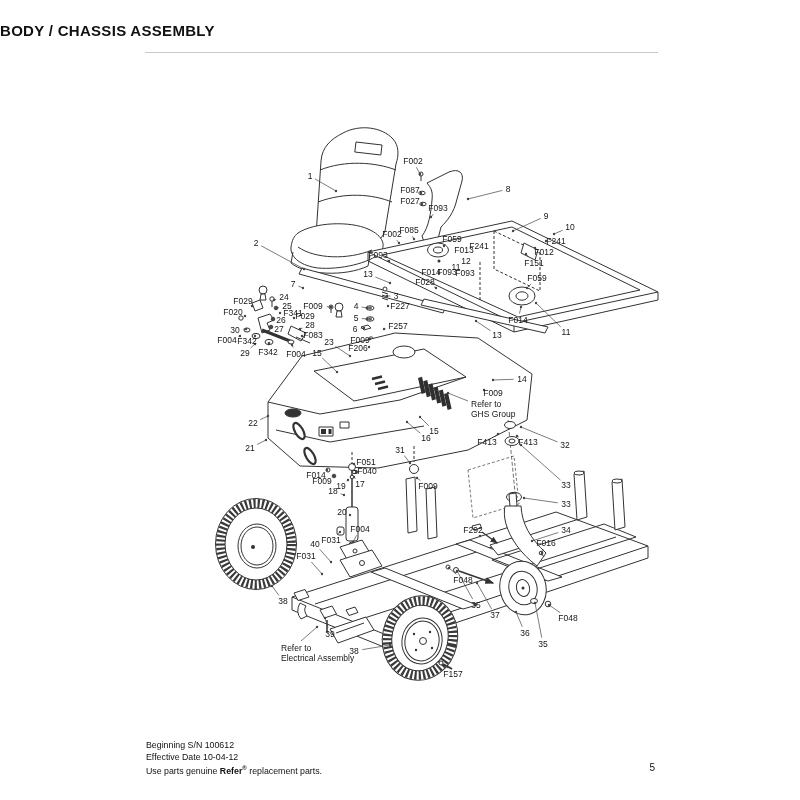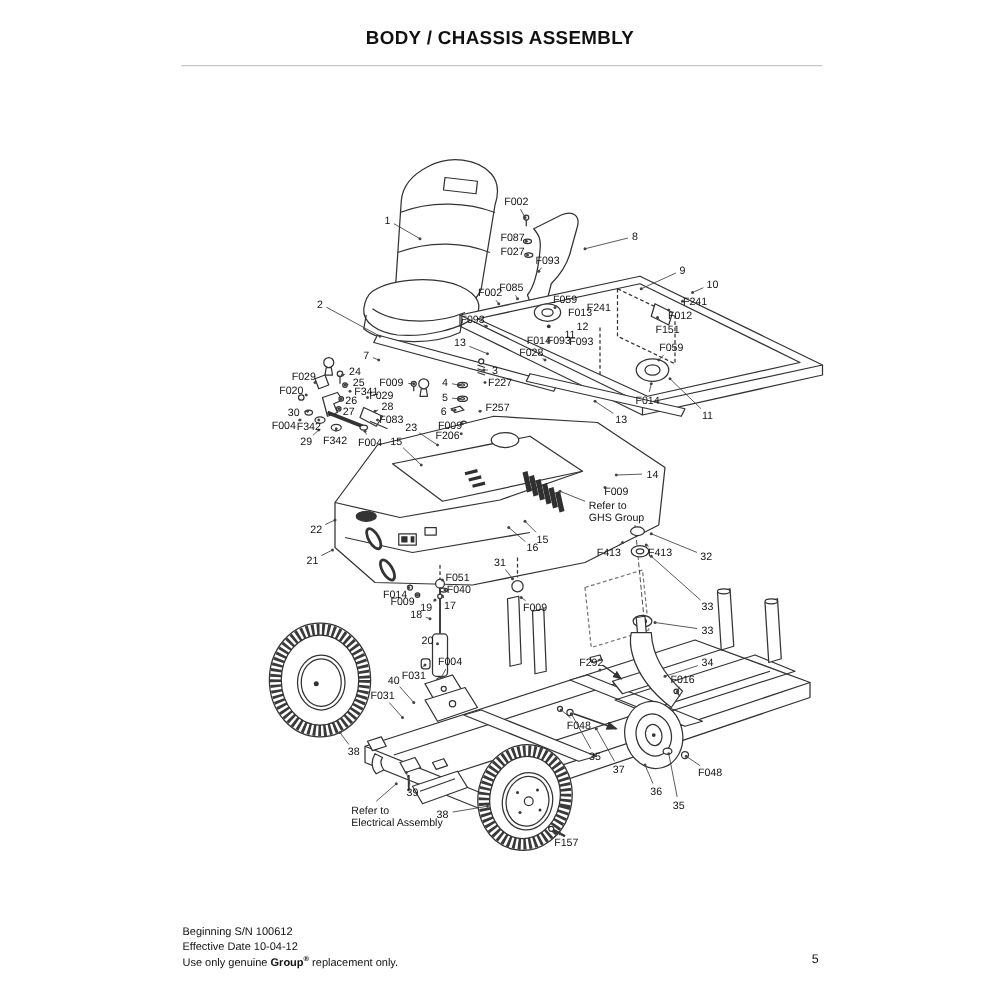--- a/index.html
+++ b/index.html
@@ -1,17 +1,17 @@
 <!DOCTYPE html>
 <html><head>
 <meta charset="utf-8">
 <style>
   html,body{margin:0;padding:0;background:#fff;}
   body{width:800px;height:800px;position:relative;font-family:"Liberation Sans",sans-serif;color:#111;overflow:hidden;}
-  .title{position:absolute;top:22px;left:0;width:800px;text-align:center;font-size:15px;font-weight:bold;letter-spacing:.3px;}
+  .title{position:absolute;top:22px;left:0;width:800px;text-align:left;font-size:15px;font-weight:bold;letter-spacing:.3px;}
   .rule{position:absolute;top:52px;left:145px;width:513px;border-top:1px solid #c8c8c8;height:0;}
   svg{position:absolute;top:0;left:0;font-family:"Liberation Sans",sans-serif;}
   .footer{position:absolute;left:146px;top:740px;font-size:8.8px;line-height:11.6px;}
   .footer b{font-weight:bold;}
   .footer sup{font-size:6px;vertical-align:super;}
   .pagenum{position:absolute;left:625px;top:762px;width:30px;text-align:right;font-size:10px;}
 </style>
 </head>
 <body>
 
@@ -483,15 +483,15 @@
       <text x="281" y="648" text-anchor="start" dominant-baseline="central" font-size="8.5" fill="#141414">Refer to</text>
       <text x="281" y="657.5" text-anchor="start" dominant-baseline="central" font-size="8.5" fill="#141414">Electrical Assembly</text>
       <line x1="301" y1="641" x2="317" y2="627" stroke="#444" stroke-width="0.7"></line>
       <circle cx="317" cy="627" r="1.2" fill="#444"></circle>
     </g>
 </svg>
 
 <div class="footer">
   <div>Beginning S/N 100612</div>
   <div>Effective Date 10-04-12</div>
-  <div><span>Use only genuine </span><b><span>Group</span><sup>®</sup></b><span> replacement only.</span></div>
+  <div><span>Use parts genuine </span><b><span>Refer</span><sup>®</sup></b><span> replacement parts.</span></div>
 </div>
 <div class="pagenum">5</div>
 
 </body></html>

